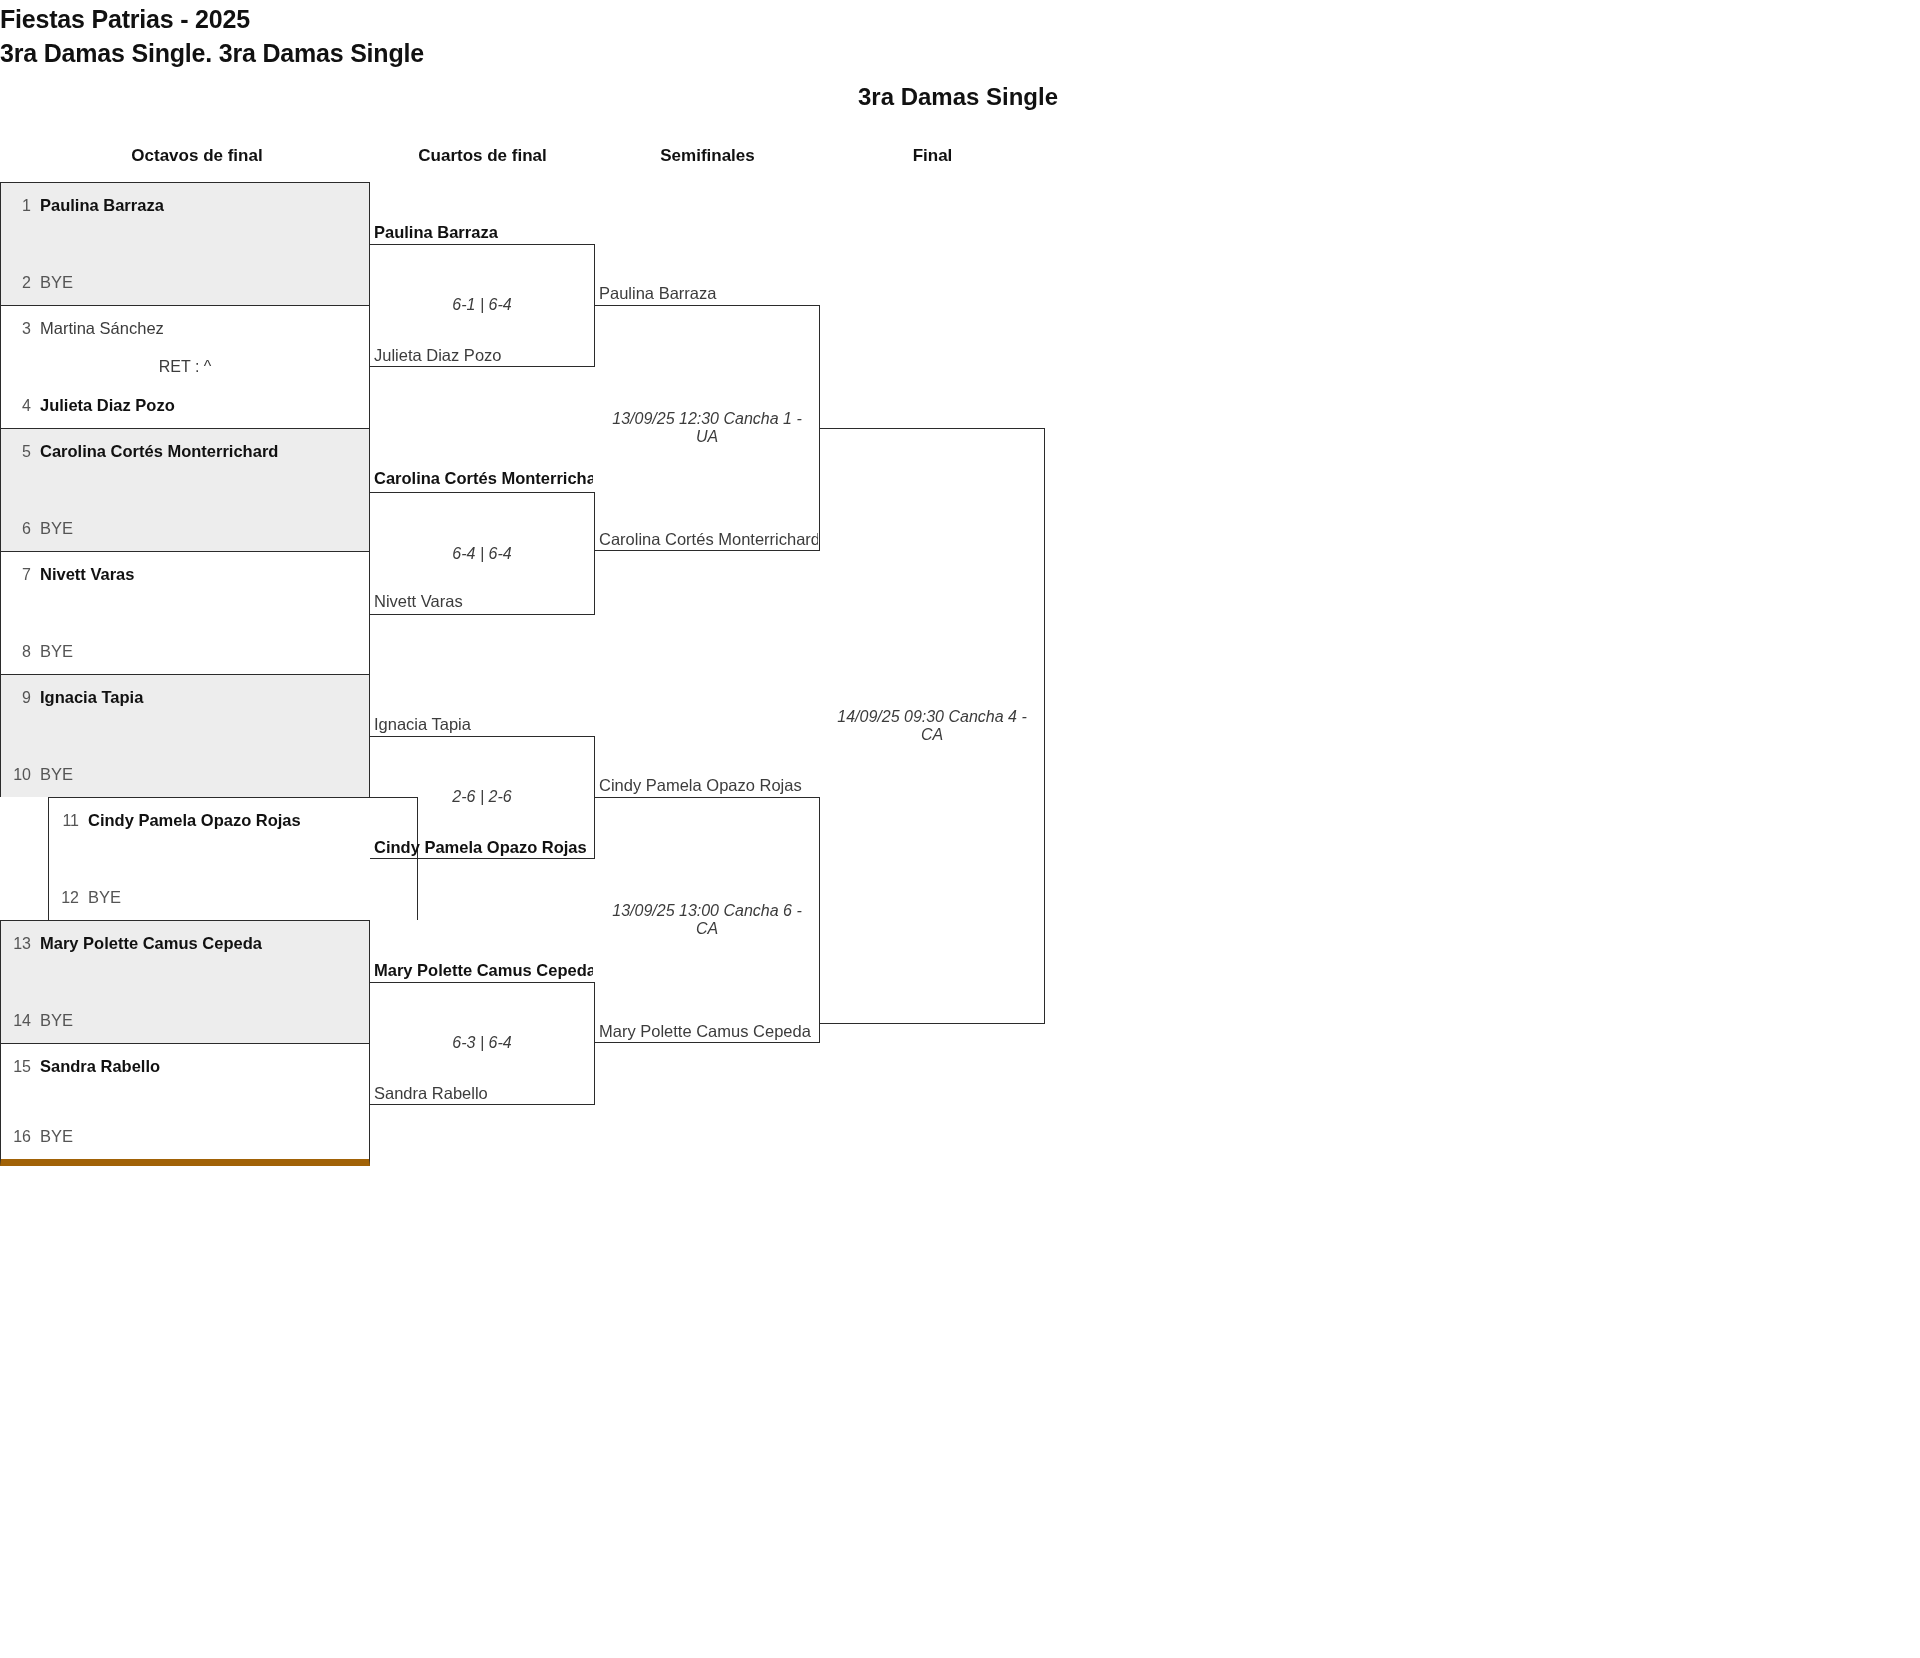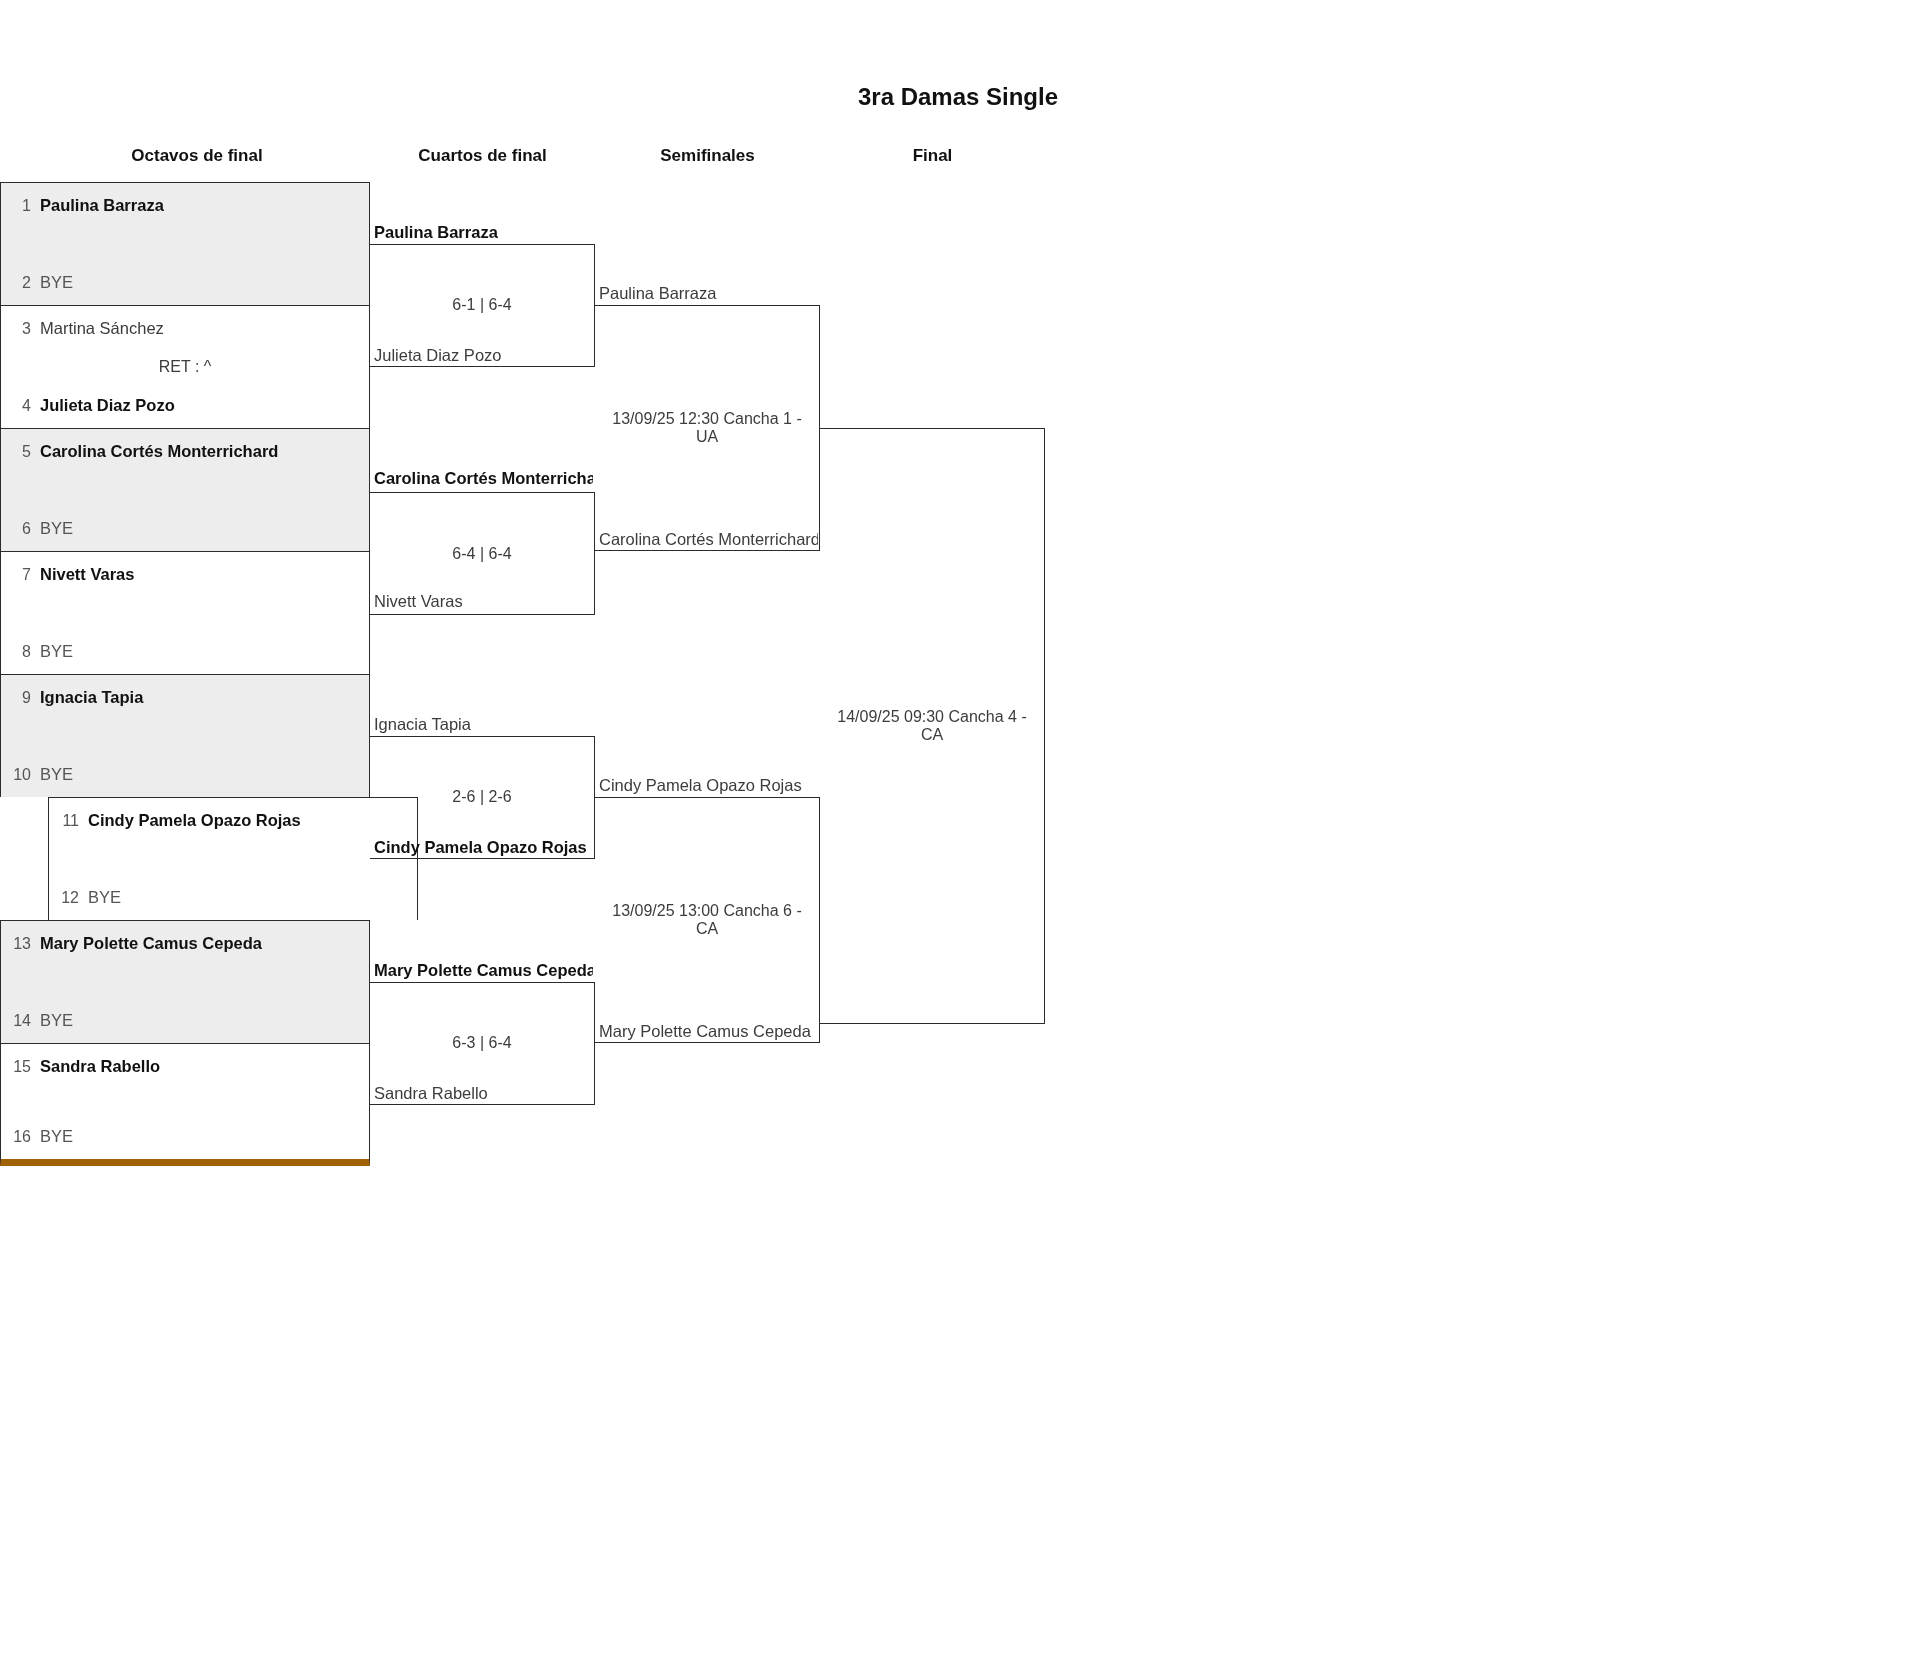--- a/index.html
+++ b/index.html
@@ -68,21 +68,21 @@
   .seed-name.bye { color: #555; }
   .sb-score {
     position: absolute; left: 0; width: 100%; top: 50%;
     transform: translateY(-50%);
     text-align: center; font-size: 16px; color: #3c3c3c;
   }
 
   
   .conn {
     position: absolute;
-    border: 1px solid #2b2b2b; border-left: none;
+    border: 1px solid #2b2b2b; border-left: none; font-style: italic;
   }
   .conn-score {
     position: absolute; left: 0; width: 100%; top: 50%;
     transform: translateY(-50%);
     text-align: center; font-size: 16px; color: #3c3c3c;
     padding: 0 6px;
   }
   
   .adv {
     position: absolute;
@@ -90,20 +90,21 @@
     white-space: nowrap; overflow: hidden;
     padding-left: 4px;
   }
   .adv.win { font-weight: 700; color: #111; }
 </style>
 </head>
 <body>
 
 <div id="page">
 
+  <div class="hdr-title"><span>Fiestas Patrias - 2025</span><br><span>3ra Damas Single. 3ra Damas Single</span></div>
 
 
   <div class="bracket-title">3ra Damas Single</div>
 
   <div class="round-hdr rh0">Octavos de final</div>
   <div class="round-hdr rh1">Cuartos de final</div>
   <div class="round-hdr rh2">Semifinales</div>
   <div class="round-hdr rh3">Final</div>
 
   <div id="r1">

